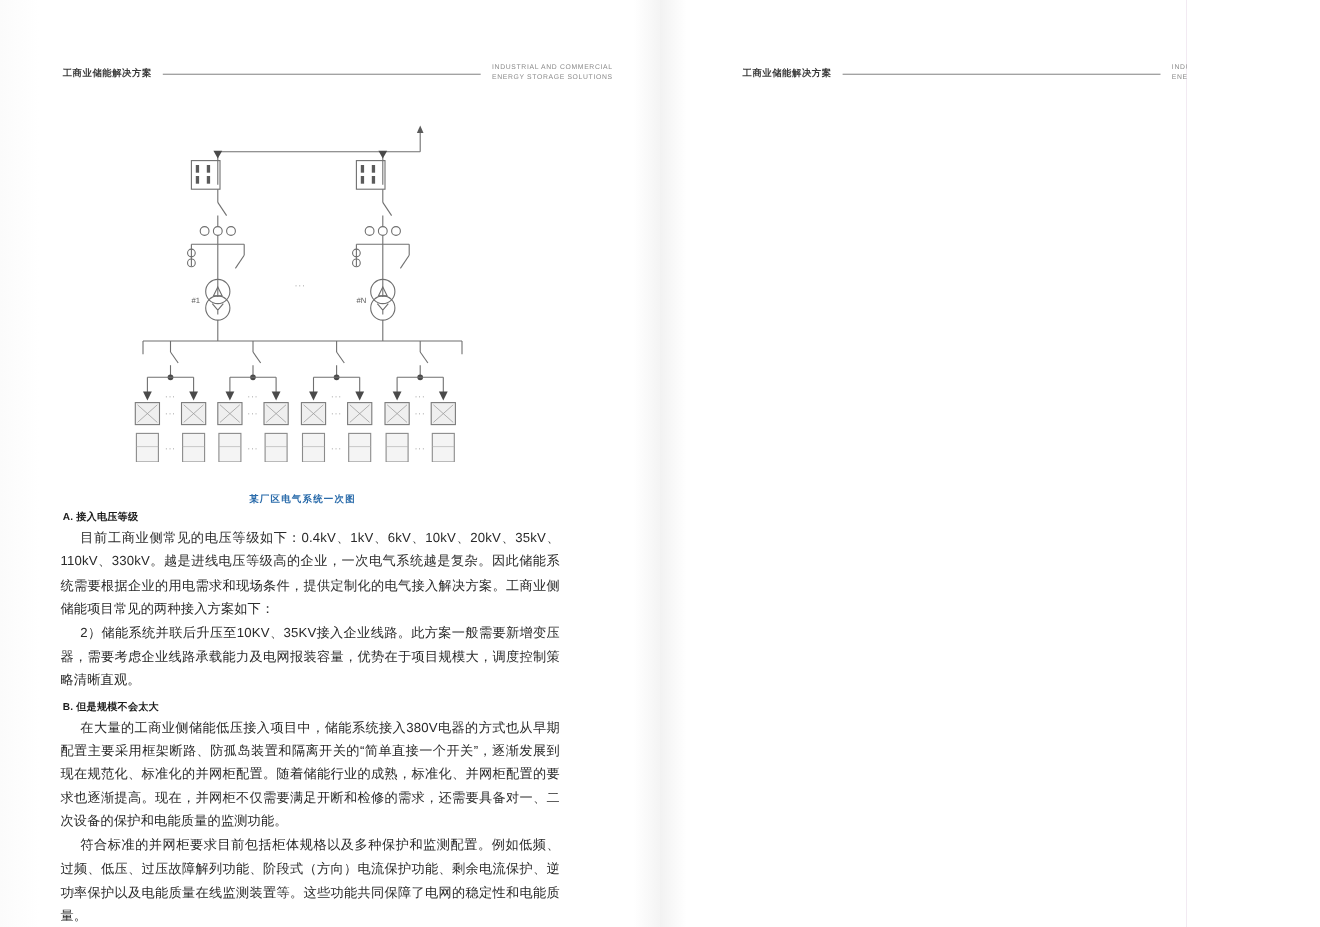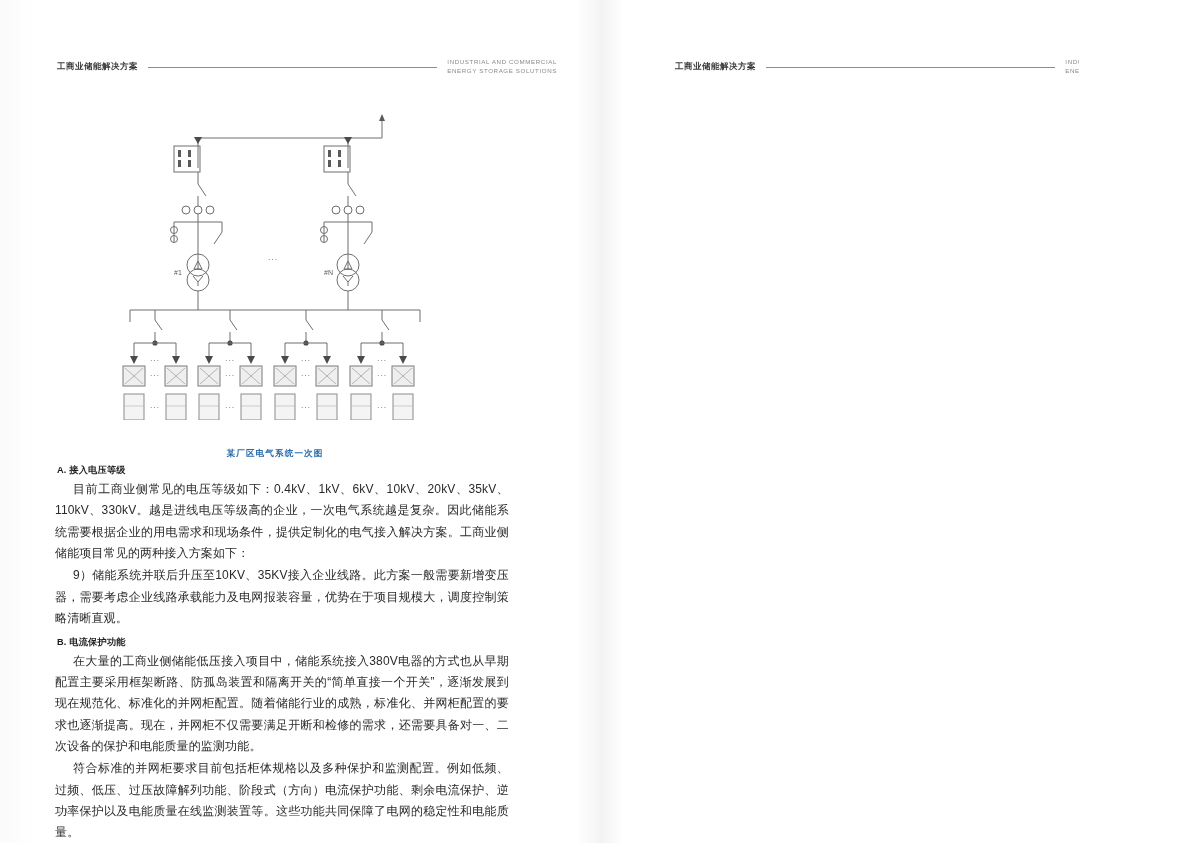--- a/index.html
+++ b/index.html
@@ -304,23 +304,23 @@
           <text x="214" y="165">#N</text>
         </g>
       </svg>
     </div>
 
     <div class="fig-cap" style="left:175px; top:448px; width:200px;">某厂区电气系统一次图</div>
 
     <div class="col" style="left:39px; top:458px; width:470px;">
       <div class="hd">A. 接入电压等级</div>
       <p class="para">目前工商业侧常见的电压等级如下：0.4kV、1kV、6kV、10kV、20kV、35kV、110kV、330kV。越是进线电压等级高的企业，一次电气系统越是复杂。因此储能系统需要根据企业的用电需求和现场条件，提供定制化的电气接入解决方案。工商业侧储能项目常见的两种接入方案如下：</p>
-      <p class="para">9）储能系统并联后升压至10KV、35KV接入企业线路。此方案一般需要新增变压器，需要考虑企业线路承载能力及电网报装容量，优势在于项目规模大，调度控制策略清晰直观。</p>
-
-      <div class="hd">B. 电流保护功能</div>
+      <p class="para">2）储能系统并联后升压至10KV、35KV接入企业线路。此方案一般需要新增变压器，需要考虑企业线路承载能力及电网报装容量，优势在于项目规模大，调度控制策略清晰直观。</p>
+
+      <div class="hd">B. 但是规模不会太大</div>
       <p class="para">在大量的工商业侧储能低压接入项目中，储能系统接入380V电器的方式也从早期配置主要采用框架断路、防孤岛装置和隔离开关的“简单直接一个开关”，逐渐发展到现在规范化、标准化的并网柜配置。随着储能行业的成熟，标准化、并网柜配置的要求也逐渐提高。现在，并网柜不仅需要满足开断和检修的需求，还需要具备对一、二次设备的保护和电能质量的监测功能。</p>
       <p class="para">符合标准的并网柜要求目前包括柜体规格以及多种保护和监测配置。例如低频、过频、低压、过压故障解列功能、阶段式（方向）电流保护功能、剩余电流保护、逆功率保护以及电能质量在线监测装置等。这些功能共同保障了电网的稳定性和电能质量。</p>
     </div>
 
     <div class="pagenum l">
       <span class="bar">|</span><span>10</span>
     </div>
   </div>
 
   <div class="page right">

